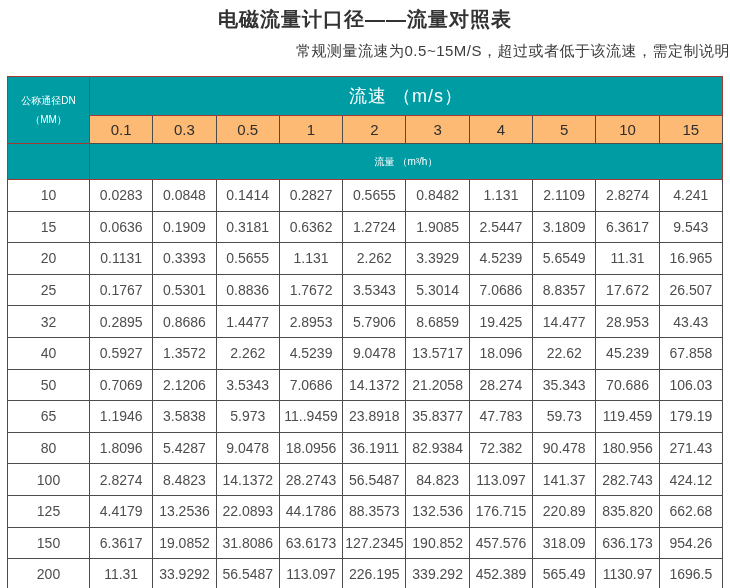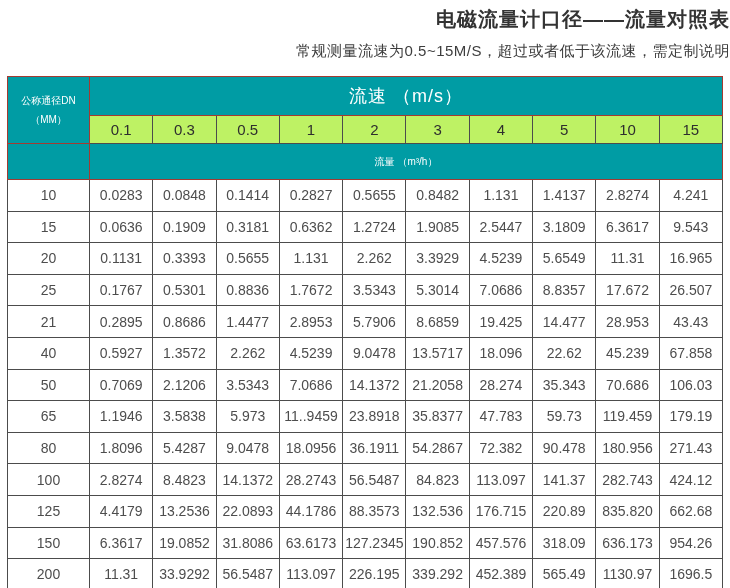--- a/index.html
+++ b/index.html
@@ -10,21 +10,21 @@
     --text-cell:#4d4d4d;
   }
   html,body{margin:0;padding:0;background:#ffffff;}
   body{
     width:730px;height:588px;overflow:hidden;
     font-family:"Liberation Sans","DejaVu Sans",sans-serif;
     -webkit-font-smoothing:antialiased;
   }
   .page-title{
     margin:6px 0 0 0;
-    text-align:right;
+    text-align:center;
     font-size:20px;
     font-weight:bold;
     color:var(--text-main);
     letter-spacing:1px;
   }
   .page-subtitle{
     margin:9px 0 0 0;
     text-align:right;
     font-size:15px;
     color:#3d3d3d;
@@ -48,21 +48,21 @@
     color:#ffffff;
     font-weight:normal;
     font-size:10px;
     border:1px solid var(--border-red);
   }
   th.band{height:36px;font-size:18px;letter-spacing:1px;}
   th.corner{height:61px;line-height:19px;font-size:10px;}
   th.flow-band{height:33px;}
   th.flow-empty{height:33px;}
   tr.velocity-values th{
-    background:#bef264;
+    background:#fdba74;
     border:1px solid var(--border-dark);
     color:#2e2e2e;
     font-weight:normal;
     font-size:15px;
     height:25px;
   }
   tbody td{
     border:1px solid var(--border-dark);
     color:var(--text-cell);
     font-size:14px;
@@ -118,21 +118,21 @@
     <tbody id="table-body">
         <tr>
           <td>10</td>
           <td>0.0283</td>
           <td>0.0848</td>
           <td>0.1414</td>
           <td>0.2827</td>
           <td>0.5655</td>
           <td>0.8482</td>
           <td>1.131</td>
-          <td>1.4137</td>
+          <td>2.1109</td>
           <td>2.8274</td>
           <td>4.241</td>
         </tr>
         <tr>
           <td>15</td>
           <td>0.0636</td>
           <td>0.1909</td>
           <td>0.3181</td>
           <td>0.6362</td>
           <td>1.2724</td>
@@ -162,21 +162,21 @@
           <td>0.8836</td>
           <td>1.7672</td>
           <td>3.5343</td>
           <td>5.3014</td>
           <td>7.0686</td>
           <td>8.8357</td>
           <td>17.672</td>
           <td>26.507</td>
         </tr>
         <tr>
-          <td>21</td>
+          <td>32</td>
           <td>0.2895</td>
           <td>0.8686</td>
           <td>1.4477</td>
           <td>2.8953</td>
           <td>5.7906</td>
           <td>8.6859</td>
           <td>19.425</td>
           <td>14.477</td>
           <td>28.953</td>
           <td>43.43</td>
@@ -220,21 +220,21 @@
           <td>119.459</td>
           <td>179.19</td>
         </tr>
         <tr>
           <td>80</td>
           <td>1.8096</td>
           <td>5.4287</td>
           <td>9.0478</td>
           <td>18.0956</td>
           <td>36.1911</td>
-          <td>54.2867</td>
+          <td>82.9384</td>
           <td>72.382</td>
           <td>90.478</td>
           <td>180.956</td>
           <td>271.43</td>
         </tr>
         <tr>
           <td>100</td>
           <td>2.8274</td>
           <td>8.4823</td>
           <td>14.1372</td>

